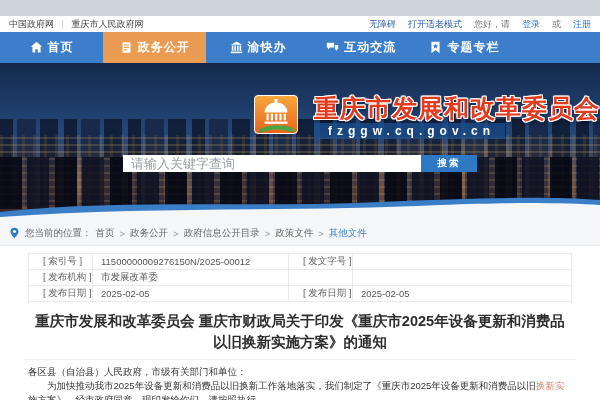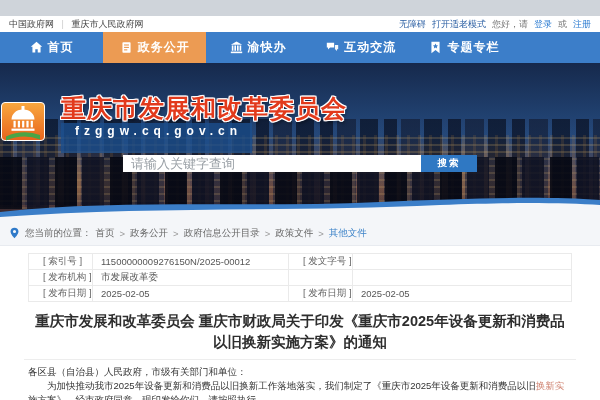--- a/index.html
+++ b/index.html
@@ -6,21 +6,21 @@
   html,body { background:#cfd4da; }
   body { font-family:"Liberation Sans","DejaVu Sans",sans-serif; }
   .page { width:600px; height:400px; overflow:hidden; background:#c4b5fd; position:relative; margin:16px auto; }
 
   
   .topbar { height:16px; display:flex; justify-content:space-between; align-items:center;
             padding:0 9px; font-size:9px; color:#555; background:#fff; }
   .topbar a { text-decoration:none; cursor:pointer; }
   .topbar .gov-link { color:#444; }
   .topbar .sep { color:#ccc; margin:0 5px; }
-  .topbar .right { display:flex; align-items:center; gap:6px; }
+  .topbar .right { display:flex; align-items:center; gap:12px; }
   .topbar .util-link { color:#2b5fa3; }
   .topbar .muted { color:#777; }
   .topbar .auth-link { color:#2b7bd1; }
 
   
   .nav { height:31px; background:#3c7ec9; }
   .nav-inner { width:516px; height:100%; display:flex; }
   .nav-item { flex:1; height:100%; display:flex; align-items:center; justify-content:center; gap:5px;
               color:#fff; font-size:12px; font-weight:bold; cursor:pointer; letter-spacing:1px; }
   .nav-item.active { background:#ec9b53; }
@@ -40,29 +40,29 @@
       rgba(18,26,48,.75) 17px 36px, rgba(40,60,100,.12) 36px 40px,
       rgba(8,14,30,.8) 40px 58px, rgba(40,60,100,.15) 58px 64px); }
   .towers-front { position:absolute; left:0; right:0; bottom:12px; height:52px;
     background: repeating-linear-gradient(90deg,
       rgba(5,8,20,.9) 0 22px, rgba(60,70,110,.18) 22px 27px,
       rgba(12,16,34,.85) 27px 49px, rgba(60,70,110,.14) 49px 55px); }
   .window-lights { position:absolute; left:0; right:0; bottom:12px; height:74px; opacity:.5;
     background:
       repeating-linear-gradient(0deg, rgba(255,205,110,.35) 0 2px, transparent 2px 7px),
       repeating-linear-gradient(90deg, rgba(255,170,60,.22) 0 3px, transparent 3px 11px); }
-  .logo-row { position:absolute; top:32px; left:0; right:0; display:flex; justify-content:flex-start;
+  .logo-row { position:absolute; top:32px; left:0; right:0; display:flex; justify-content:flex-end;
               align-items:center; gap:15px; z-index:3; }
   .logo-tile { width:46px; height:44px; flex:0 0 auto; }
   .site-titles { text-align:left; }
   .site-name { font-size:25px; font-weight:bold; color:#e23a1c; letter-spacing:1px; line-height:1.05;
     text-shadow:-1px 0 0 #fff,1px 0 0 #fff,0 -1px 0 #fff,0 1px 0 #fff,
                 1px 1px 0 #fff,-1px -1px 0 #fff,1px -1px 0 #fff,-1px 1px 0 #fff,2px 3px 3px rgba(0,0,0,.35); }
   .site-url { display:inline-block; margin-top:2px; font-size:12px; font-weight:bold; color:#fff;
-              letter-spacing:5px; background:rgba(27,78,141,.78); padding:1px 10px 15px 14px; }
+              letter-spacing:5px; background:rgba(27,78,141,.78); padding:1px 10px 1px 14px; }
   .search-row { position:absolute; top:92px; left:50%; transform:translateX(-50%);
                 width:354px; height:17px; display:flex; z-index:3; }
   .search-input { flex:1; height:100%; border:none; outline:none; background:#fff;
                   font-size:13px; padding:0 8px; color:#333;
                   font-family:"Liberation Sans","DejaVu Sans",sans-serif; }
   .search-input::placeholder { color:#9aa0a6; }
   .search-btn { width:56px; height:100%; border:none; background:#2f78c3; color:#fff;
                 font-size:9.5px; font-weight:bold; letter-spacing:2px; cursor:pointer;
                 font-family:"Liberation Sans","DejaVu Sans",sans-serif; }
   .wave { position:absolute; left:0; bottom:0; width:600px; height:26px; z-index:2; display:block; }

